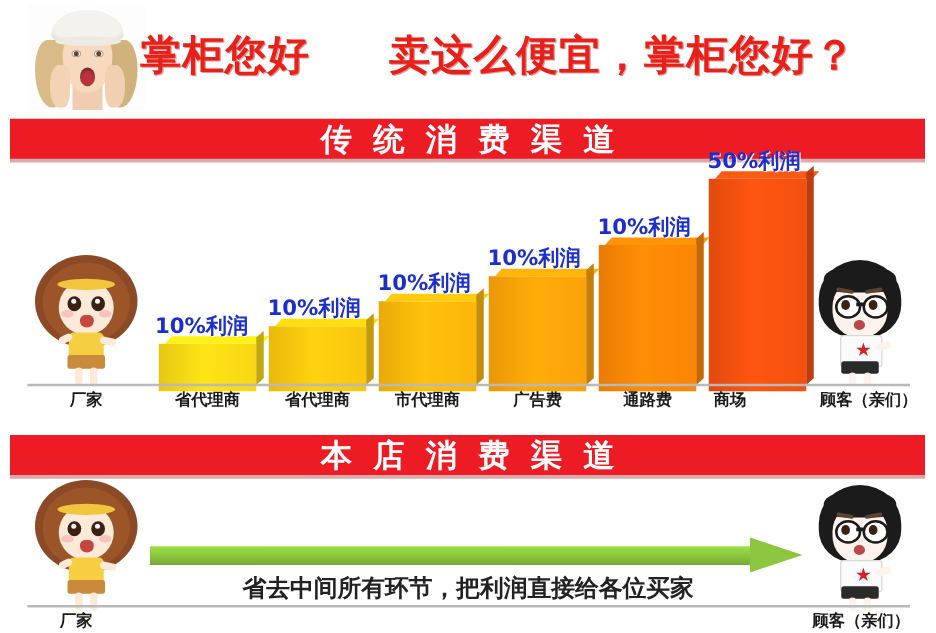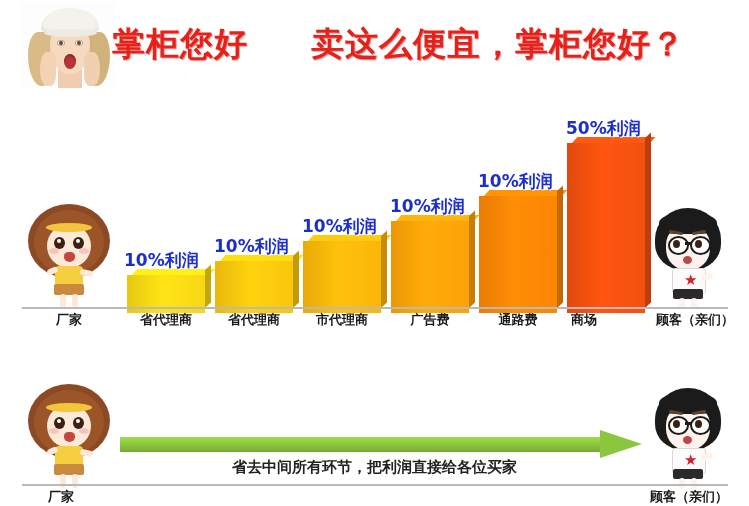--- a/index.html
+++ b/index.html
@@ -131,21 +131,21 @@
 
   
   .bottom{position:absolute;left:0;top:382px;width:749px;height:124px;}
   .arrow-wrap{position:absolute;left:120px;top:50px;width:522px;height:24px;}
   .arrow-shaft{position:absolute;left:0;top:5px;width:486px;height:15px;
     background:linear-gradient(to bottom,#a8d14a 0%,#8cc63e 50%,#77b032 100%);}
   .arrow-head{position:absolute;left:480px;top:-2px;width:0;height:0;
     border-top:14px solid transparent;border-bottom:14px solid transparent;border-left:42px solid #8cc63e;}
   .bottom-note{
     position:absolute;left:0;right:0;top:76px;text-align:center;
-    font-size:15px;font-weight:bold;color:#222;white-space:nowrap;
+    font-size:19px;font-weight:bold;color:#222;white-space:nowrap;
   }
   .bottom-axis{position:absolute;left:22px;top:102px;width:706px;height:2px;background:#b9b9b9;}
   .blabel{position:absolute;top:106px;font-size:13px;font-weight:bold;color:#1a1a1a;white-space:nowrap;}
 </style>
 </head>
 <body>
 
 <div id="root">
 
   <div class="header">
@@ -165,20 +165,23 @@
       <div class="w-handL"></div>
         <div class="w-handR"></div>
     </div>
     <div class="headline" style="color: rgb(232, 32, 26);">
       <span>掌柜您好</span>
       <span class="gap"></span>
       <span>卖这么便宜，掌柜您好？</span>
     </div>
   </div>
 
+  <div class="banner" id="banner1" style="background: rgb(237, 28, 36);">
+    <div class="btxt">传统消费渠道</div>
+  </div>
 
   <div class="chart">
 
     <div class="kid" style="left:26px;top:76px;">
       <div class="kid-afro"></div>
         <div class="kid-afro2"></div>
       <div class="kid-face"></div>
         <div class="kid-band"></div>
       <div class="kid-cheekL"></div>
         <div class="kid-cheekR"></div>
@@ -258,20 +261,23 @@
     <div class="xlabel" style="left:34px;width:70px;">厂家</div>
     <div class="xlabel" style="left:127px;width:78px;">省代理商</div>
     <div class="xlabel" style="left:215px;width:78px;">省代理商</div>
     <div class="xlabel" style="left:303px;width:78px;">市代理商</div>
     <div class="xlabel" style="left:391px;width:78px;">广告费</div>
     <div class="xlabel" style="left:479px;width:78px;">通路费</div>
     <div class="xlabel" style="left:545px;width:78px;">商场</div>
     <div class="xlabel" style="left:648px;width:94px;">顾客（亲们）</div>
   </div>
 
+  <div class="banner" id="banner2" style="background: rgb(237, 28, 36);">
+    <div class="btxt">本店消费渠道</div>
+  </div>
 
   <div class="bottom">
     <div class="kid" style="left:26px;top:2px;">
       <div class="kid-afro"></div>
         <div class="kid-afro2"></div>
       <div class="kid-face"></div>
         <div class="kid-band"></div>
       <div class="kid-cheekL"></div>
         <div class="kid-cheekR"></div>
       <div class="kid-eyeL"></div>

